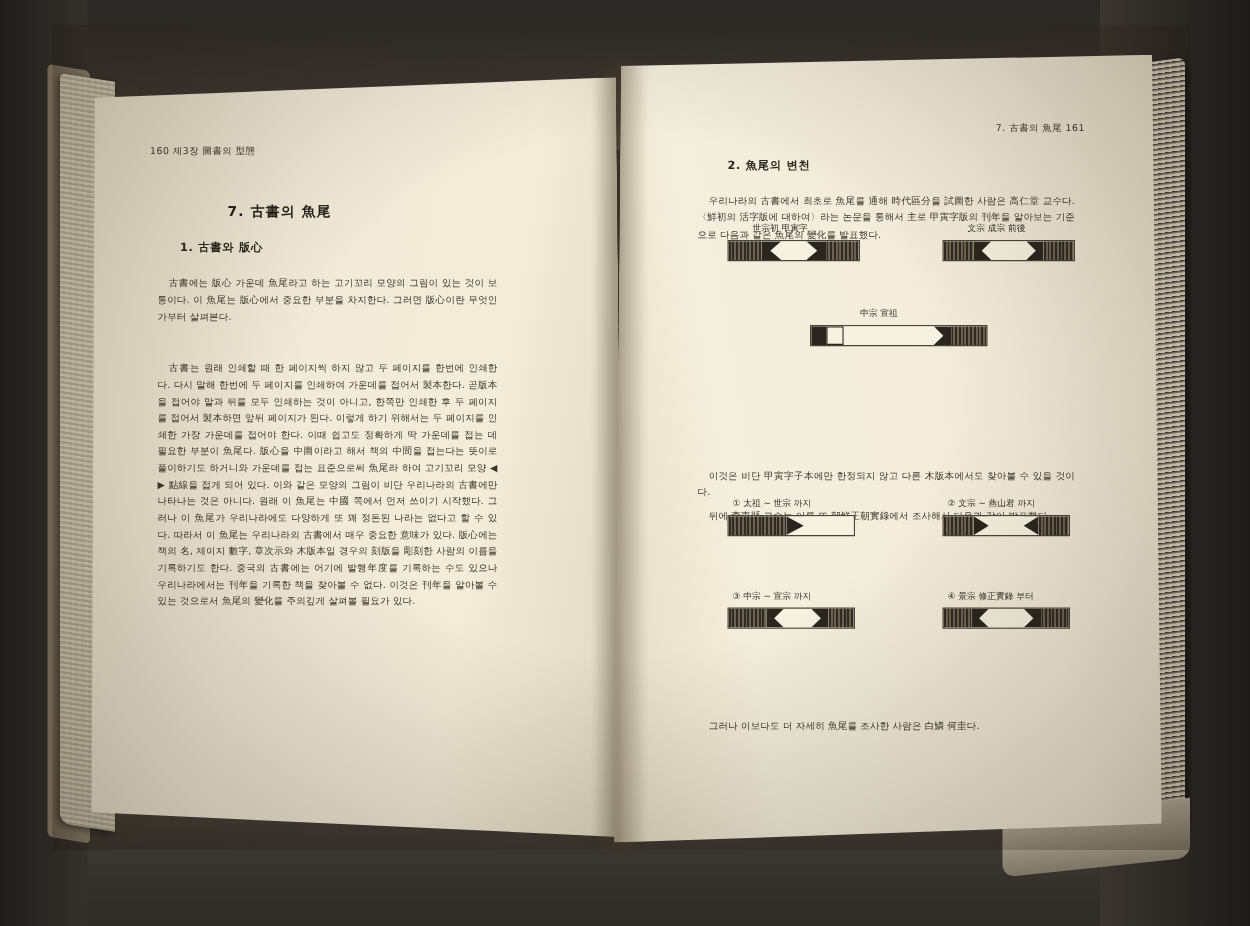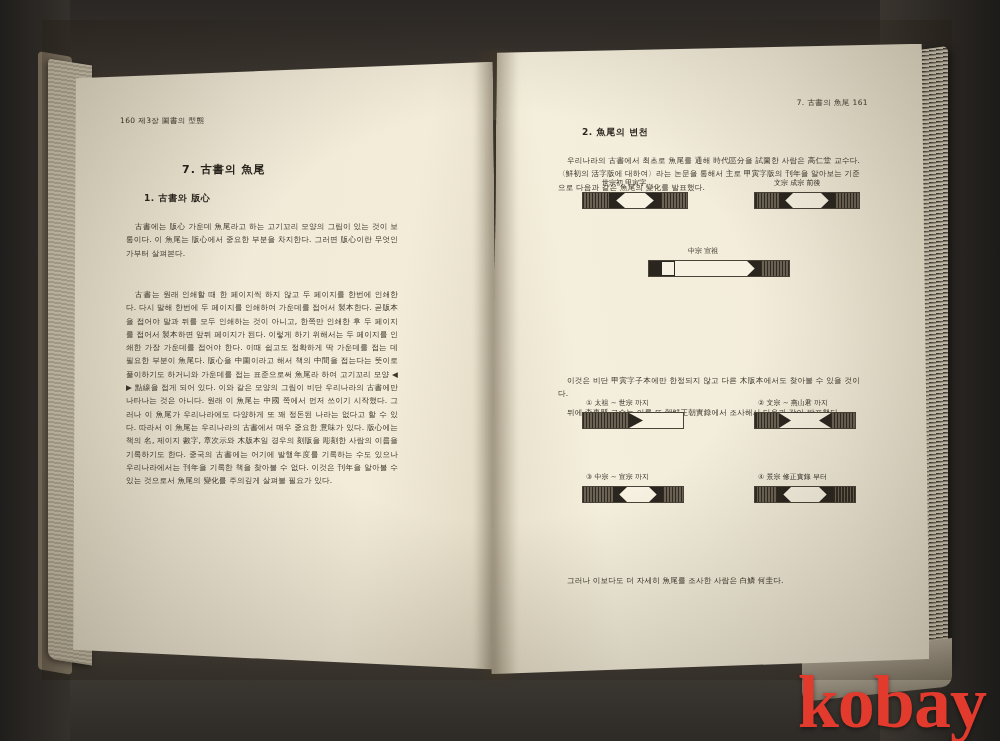--- a/index.html
+++ b/index.html
@@ -369,14 +369,13 @@
       <div class="notch-r" style="flex:0 0 14px;"></div>
       <div class="blank" style="flex:1 1 auto;"></div>
       <div class="notch-l" style="flex:0 0 14px;"></div>
       <div class="hatch" style="flex:0 0 22px;"></div>
     </div>
 
     <div class="gutter"></div>
     <div class="book-vignette"></div>
   </div>
 
-  <div id="watermark">kobay</div>
 </div>
 
 </body></html>

